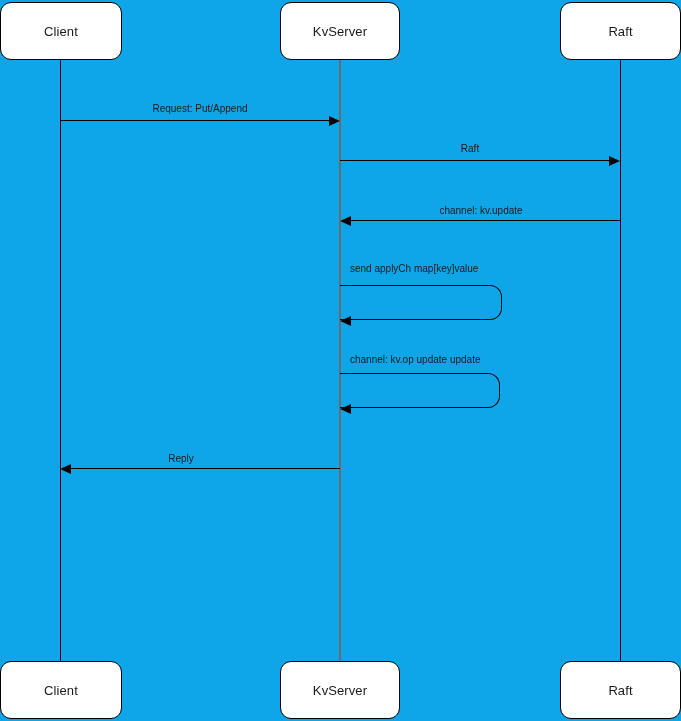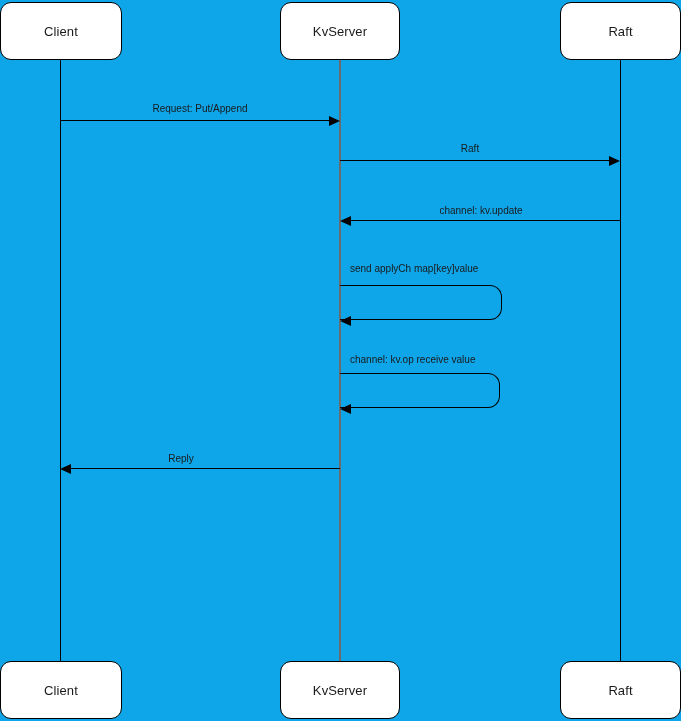--- a/index.html
+++ b/index.html
@@ -116,21 +116,21 @@
   <div class="arrow-head right" style="left:609px; top:155.6px;"></div>
 
   <div class="msg-label centered" style="left:481px; top:206px;">channel: kv.update</div>
   <div class="msg-line" style="left:350px; top:220px; width:271px;"></div>
   <div class="arrow-head left" style="left:340px; top:215.6px;"></div>
 
   <div class="msg-label" style="left:350px; top:264px;">send applyCh map[key]value</div>
   <div class="self-loop" style="left:340px; top:285px; width:162px; height:35px;"></div>
   <div class="arrow-head left" style="left:340px; top:315.6px;"></div>
 
-  <div class="msg-label" style="left:350px; top:355px;">channel: kv.op receive value</div>
+  <div class="msg-label" style="left:350px; top:355px;">channel: kv.op update update</div>
   <div class="self-loop" style="left:340px; top:373px; width:160px; height:35px;"></div>
   <div class="arrow-head left" style="left:340px; top:403.6px;"></div>
 
   <div class="msg-label centered" style="left:181px; top:454px;">Reply</div>
   <div class="msg-line" style="left:70px; top:468px; width:270px;"></div>
   <div class="arrow-head left" style="left:60px; top:463.6px;"></div>
 
   <div class="lifeline-box" style="left:0px; top:661px; width:122px; height:58px;">
     <span class="box-label">Client</span>
   </div>

